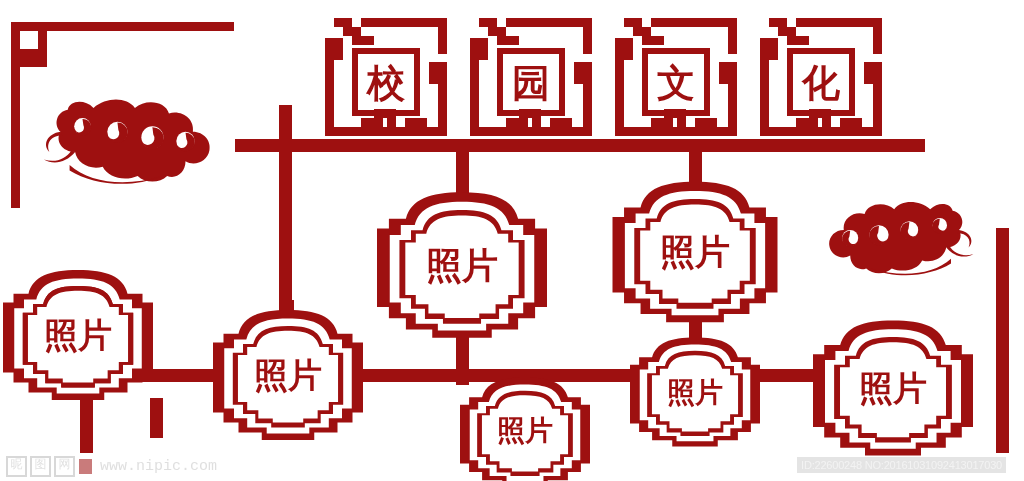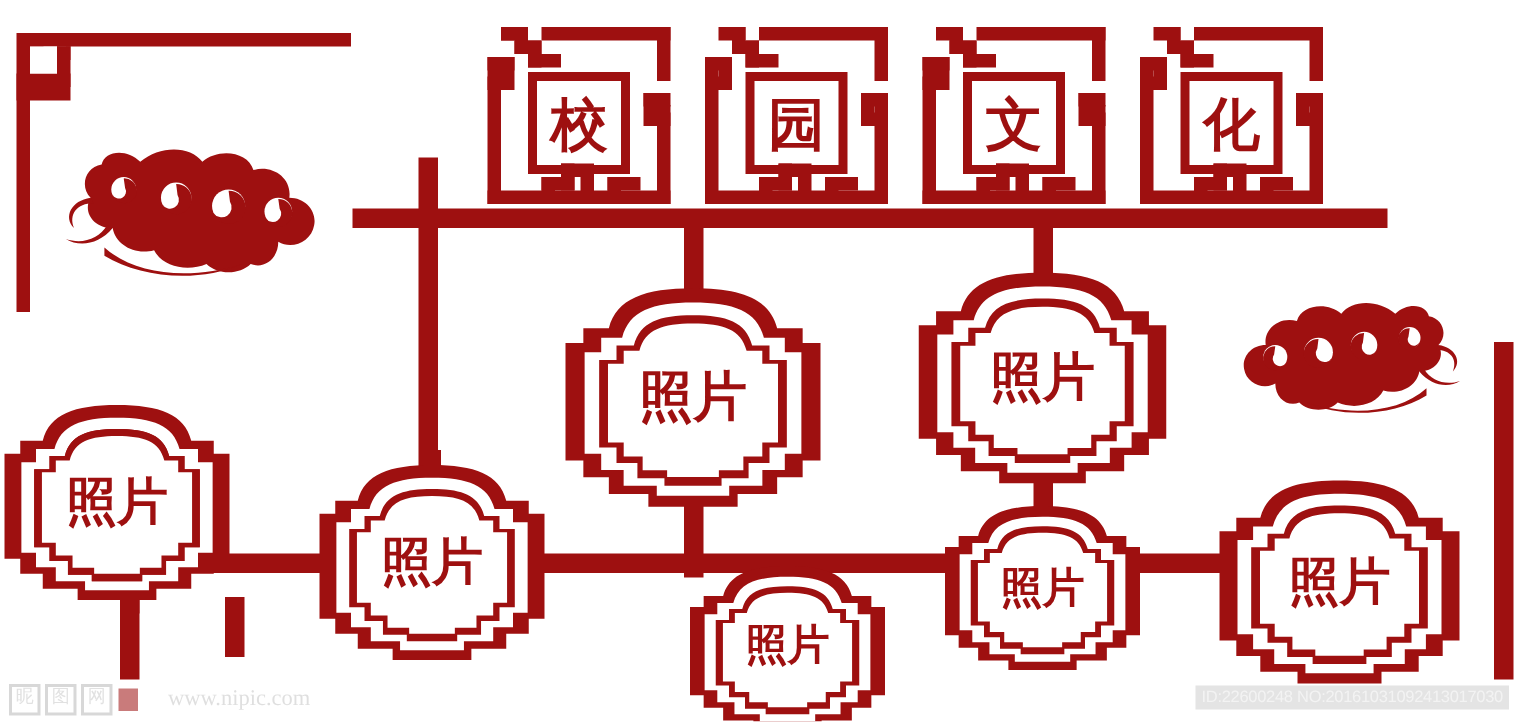--- a/index.html
+++ b/index.html
@@ -41,25 +41,25 @@
     width: 17px;
     height: 17px;
     border: 2px solid #b9b9b9;
     color: #c9c9c9;
     font-size: 12px;
     line-height: 13px;
     text-align: center;
     font-family: "DejaVu Sans", sans-serif;
   }
   #watermark .wm-url {
-    margin-left: 17px;
+    margin-left: 5px;
     font-size: 15px;
     color: #c6c6c6;
     letter-spacing: 0px;
-    font-family: Liberation Serif, serif;
+    font-family: Liberation Mono, monospace;
   }
   #watermark .wm-dot {
     width: 13px;
     height: 15px;
     background: #9e1010;
     margin-left: 1px;
   }
   #idbar {
     position: absolute;
     right: 18px;

